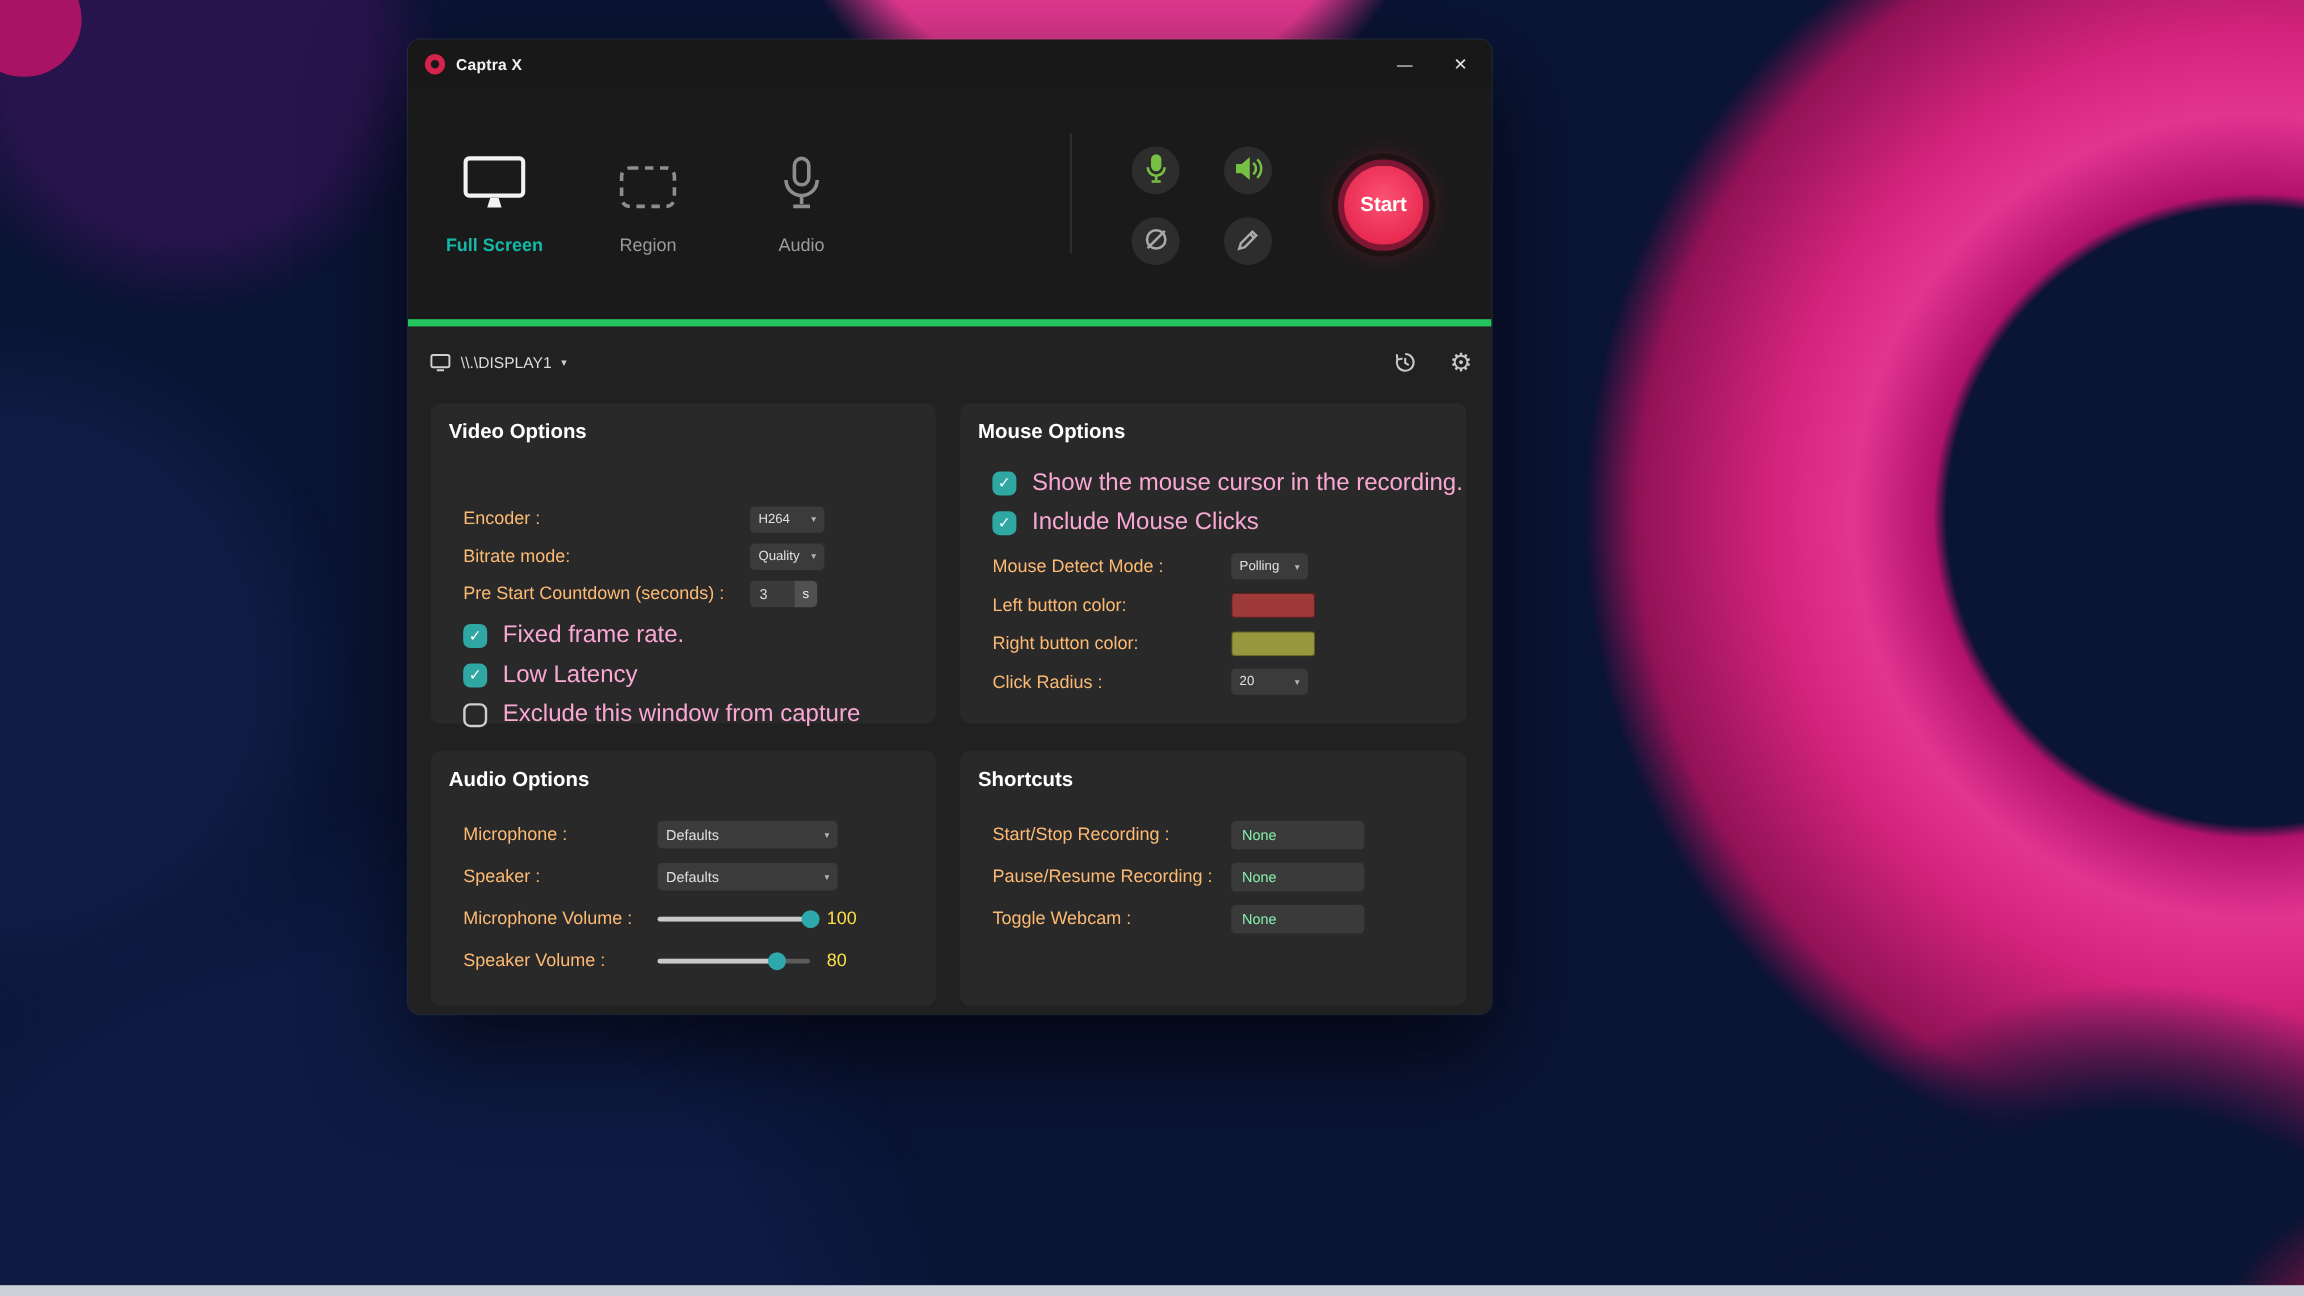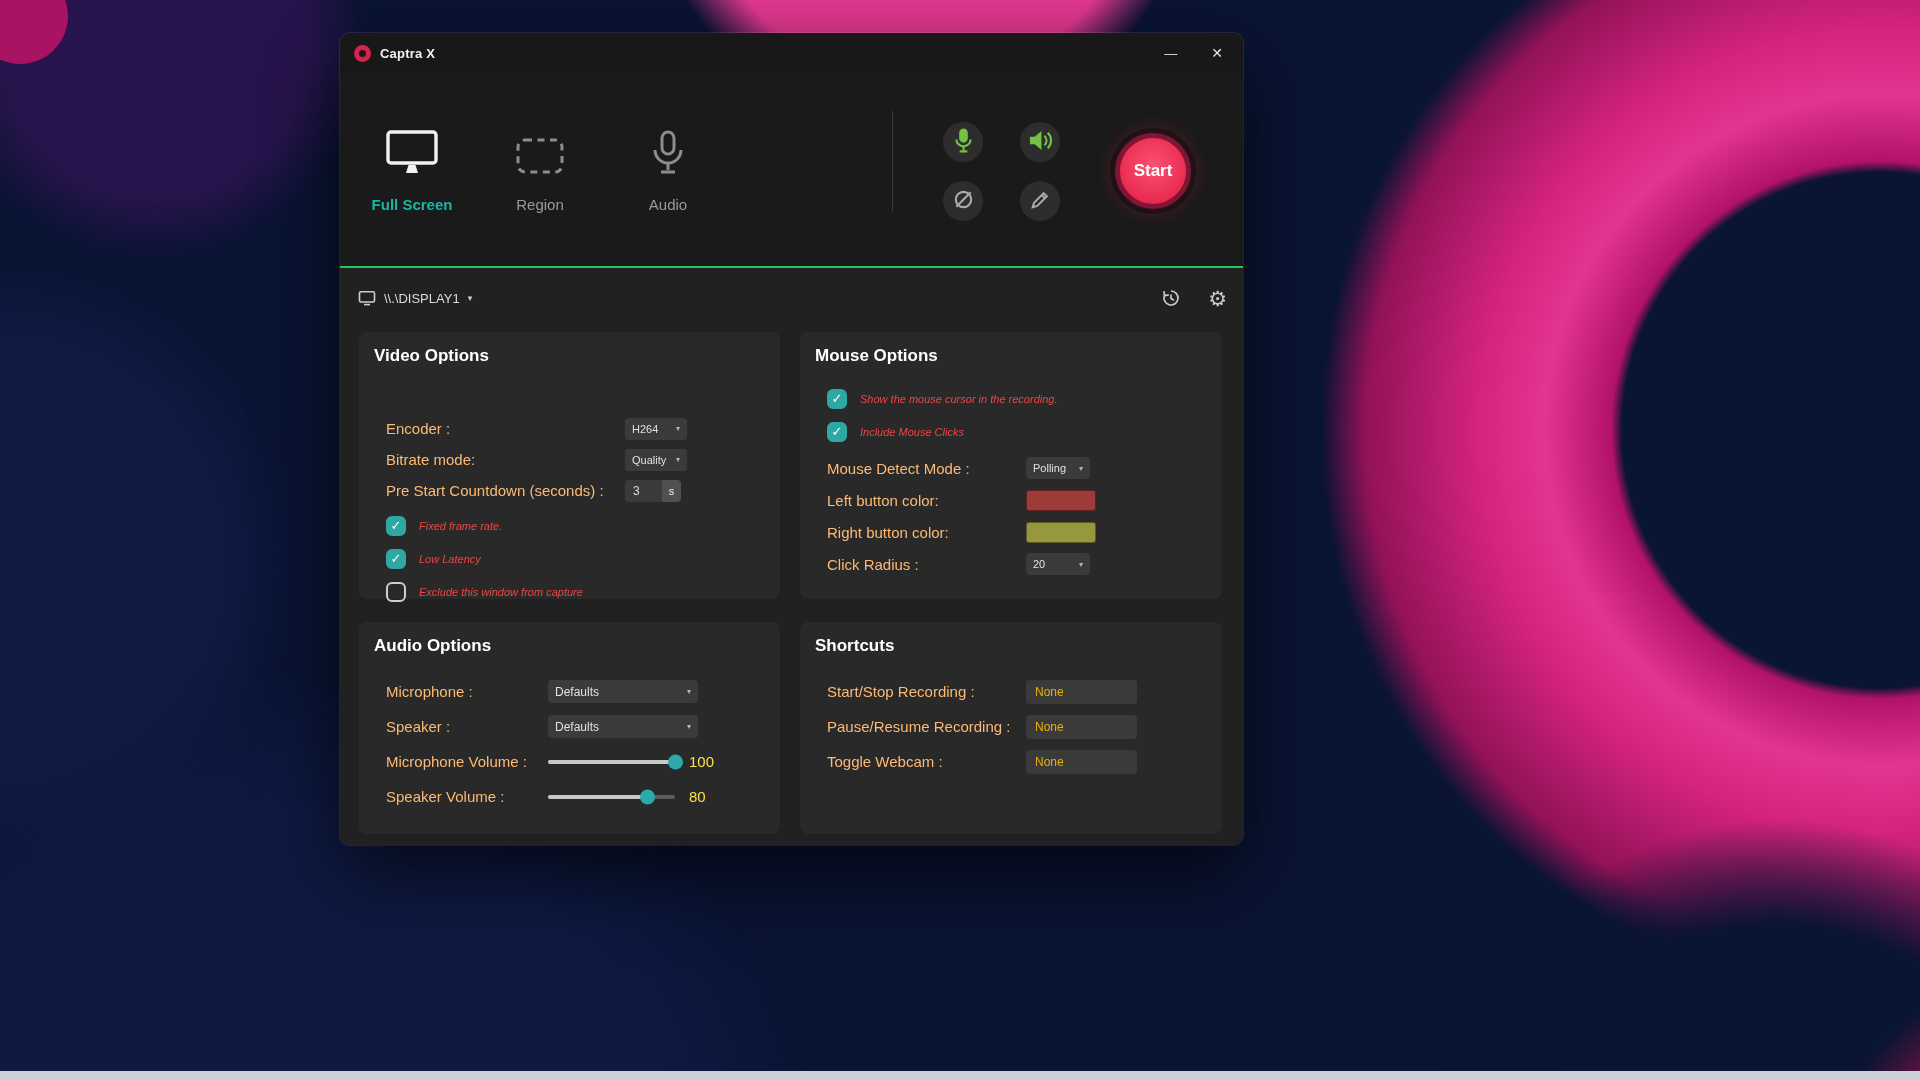--- a/index.html
+++ b/index.html
@@ -58,21 +58,21 @@
   .toggle.green { color:#76c043; }
   .toggle.gray { color:#ababab; }
   .start-btn {
     position:absolute; left:775px; top:60px; width:76px; height:76px; border-radius:50%;
     border:5px solid #7e1634; cursor:pointer;
     background:radial-gradient(circle at 50% 42%, #fb5274 0%, #e8284f 75%);
     box-shadow:0 0 0 5px rgba(0,0,0,.35), 0 0 22px rgba(232,40,88,.35);
     color:#fff; font-size:17px; font-weight:700; font-family:inherit;
   }
 
-  .content { position:relative; height:579px; background:#212121; border-top:2px solid #22c55e; }
+  .content { position:relative; height:579px; background:#212121; border-top:6px solid #22c55e; }
   .display-bar { position:absolute; top:14px; left:18px; right:16px; height:32px; display:flex; justify-content:space-between; align-items:center; }
   .display-select { display:flex; align-items:center; gap:8px; color:#dcdcdc; font-size:13px; cursor:pointer; }
   .display-select .chev { font-size:9px; color:#cfcfcf; }
   .bar-actions { display:flex; align-items:center; gap:27px; color:#c9c9c9; }
   .icon-btn { cursor:pointer; display:flex; align-items:center; }
   .gear-glyph { font-size:21px; line-height:1; color:#c9c9c9; }
 
   .panel { position:absolute; background:#292929; border-radius:8px; }
   .panel h3 { margin:14px 0 0 15px; font-size:17px; font-weight:700; color:#fff; }
   .panel-video     { left:19px;  top:64px;  width:421px; height:267px; }
@@ -95,41 +95,41 @@
   .panel-audio .lbl { width:162px; }
   .panel-shortcuts .rows { margin-top:18px; }
   .panel-shortcuts .row { height:35px; }
   .panel-shortcuts .lbl { width:199px; }
 
   .crow { display:flex; align-items:center; height:33px; padding-left:27px; gap:13px; cursor:pointer; }
   .checkbox { width:20px; height:20px; border-radius:6px; border:2px solid #cfcfcf; background:transparent; display:flex; align-items:center; justify-content:center; flex:none; }
   .checkbox .mark { display:none; color:#fff; font-size:13px; font-weight:700; line-height:1; }
   .checkbox.checked { background:#2fa8a3; border-color:#2fa8a3; }
   .checkbox.checked .mark { display:block; }
-  .clabel { font-size:11px; color:#ef4444;font-style:italic; }
+  .clabel { font-size:20px; color:#f9a8d4; }
 
   .select { height:22px; background:#3b3b3b; border-radius:4px; display:inline-flex; align-items:center; justify-content:space-between; padding:0 7px; color:#e0e0e0; font-size:11px; cursor:pointer; }
   .select .chev { font-size:8px; color:#b5b5b5; margin-left:6px; }
   .select.sm { width:62px; }
   .select.md { width:64px; }
   .select.lg { width:150px; height:23px; font-size:12px; }
 
   .countdown { display:inline-flex; }
   .countdown .cd-input { width:37px; height:22px; background:#3a3a3a; border-radius:4px 0 0 4px; color:#dddddd; font-size:12px; line-height:22px; padding-left:8px; }
   .countdown .cd-unit { width:19px; height:22px; background:#505050; border-radius:0 4px 4px 0; color:#f0f0f0; font-size:11px; line-height:22px; text-align:center; cursor:pointer; }
 
   .swatch { width:70px; height:21px; border-radius:3px; border:1px solid rgba(0,0,0,.4); cursor:pointer; }
 
   .slider { width:127px; cursor:pointer; }
   .slider .track { position:relative; height:4px; background:#5c5c5c; border-radius:2px; }
   .slider .fill { position:relative; height:4px; background:#c9c9c9; border-radius:2px; }
   .slider .handle { position:absolute; right:-8px; top:50%; transform:translateY(-50%); width:15px; height:15px; border-radius:50%; background:#2da9ab; }
   .slider-val { margin-left:14px; font-size:15px; color:#fde047; }
 
-  .hotkey { width:111px; height:24px; background:#3a3a3a; border-radius:4px; color:#eab308; font-size:12px; line-height:24px; padding-left:9px; cursor:text; }
+  .hotkey { width:111px; height:24px; background:#3a3a3a; border-radius:4px; color:#86efac; font-size:12px; line-height:24px; padding-left:9px; cursor:text; }
 </style>
 </head>
 <body>
 
 <div class="desktop">
   <div class="shape tl-purple"></div>
   <div class="shape tl-dot"></div>
   <div class="shape left-mid"></div>
   <div class="shape bl-circle"></div>
   <div class="shape top-pink"></div>

